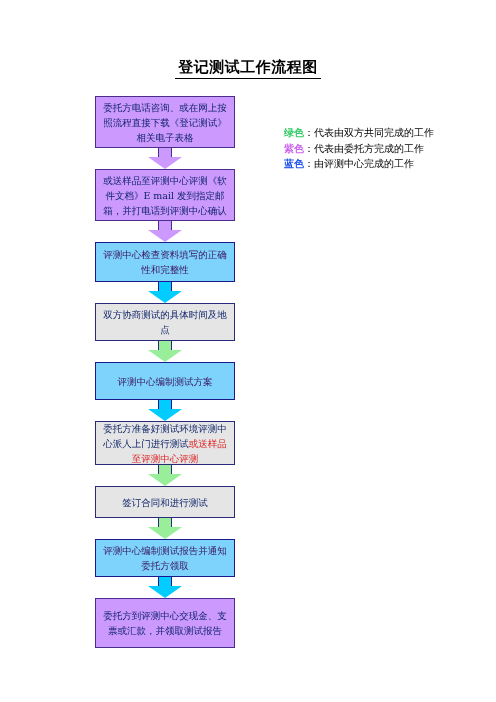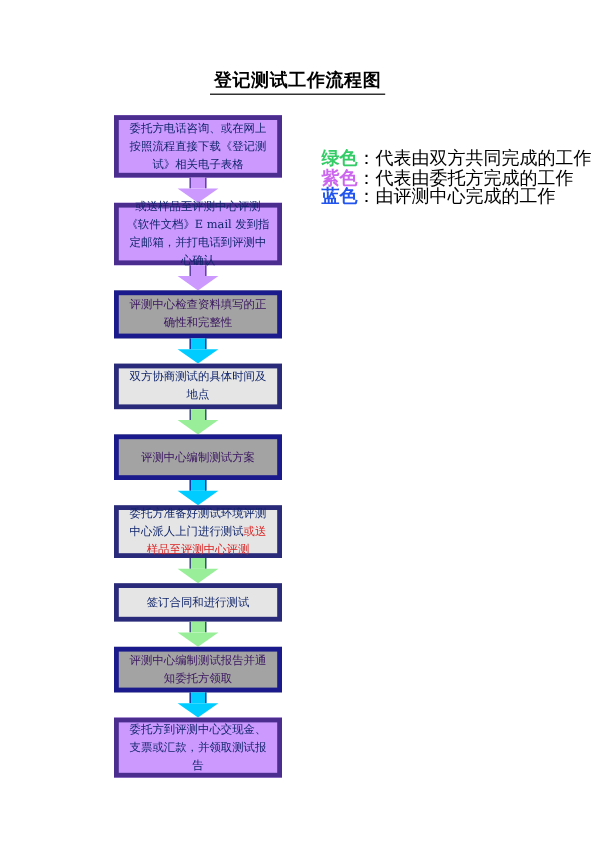--- a/index.html
+++ b/index.html
@@ -49,40 +49,40 @@
   #flow {
     position: absolute;
     left: 95px;
     top: 96px;
     width: 140px;
   }
 
   .node {
     position: relative;
     box-sizing: border-box;
-    border: 4px solid #0c4a6e;
+    border: 1px solid #0c4a6e;
     text-align: center;
     font-size: 9.5px;
     line-height: 15px;
     color: #0b2a6b;
     padding: 4px 6px;
     font-family: "DejaVu Serif", "Liberation Serif", serif;
     display: flex;
     align-items: center;
     justify-content: center;
   }
   .node .txt { display: block; width: 100%; }
 
   .node.purple {
     background: #cc99ff;
     border-color: #4a2d8f;
     color: #10256b;
   }
   .node.cyan {
-    background: #a3a3a3;
+    background: #7dd3fc;
     border-color: #1a1a8c;
     color: #3a1560;
   }
   .node.green {
     background: #e5e5e5;
     border-color: #2a2a7a;
     color: #10256b;
   }
 
   .node .hl-red { color: #dd2222; }
@@ -117,24 +117,24 @@
   .arrow.purple .shaft { background: #cc99ff; border-color: #4a2d8f; }
   .arrow.purple .head  { border-top-color: #cc99ff; }
   .arrow.cyan   .shaft { background: #00ccff; border-color: #1a1a8c; }
   .arrow.cyan   .head  { border-top-color: #00ccff; }
   .arrow.green  .shaft { background: #99ee99; border-color: #2a2a7a; }
   .arrow.green  .head  { border-top-color: #99ee99; }
 
   
   #legend {
     position: absolute;
-    left: 268px;
+    left: 284px;
     top: 125px;
     width: 200px;
-    font-size: 15px;
+    font-size: 10px;
     line-height: 15.5px;
     color: #000000;
     font-family: "DejaVu Serif", "Liberation Serif", serif;
   }
   .legend-row { white-space: nowrap; }
   .legend-key { font-weight: bold; }
   .legend-key.k-green  { color: #33cc66; }
   .legend-key.k-purple { color: #cc66ee; }
   .legend-key.k-blue   { color: #2255ee; }
   .legend-desc { color: #000000; }

